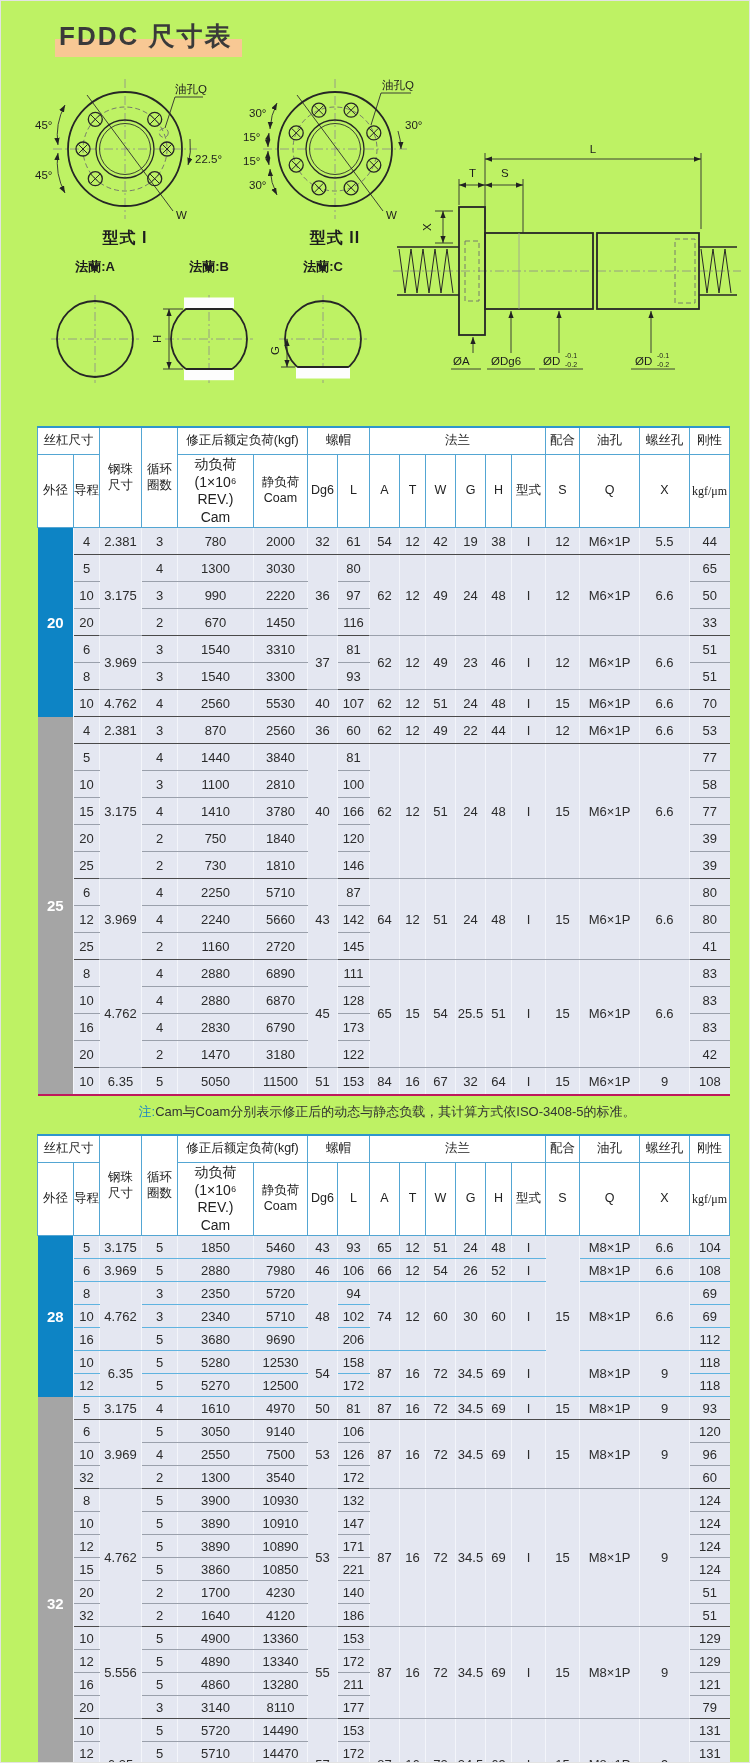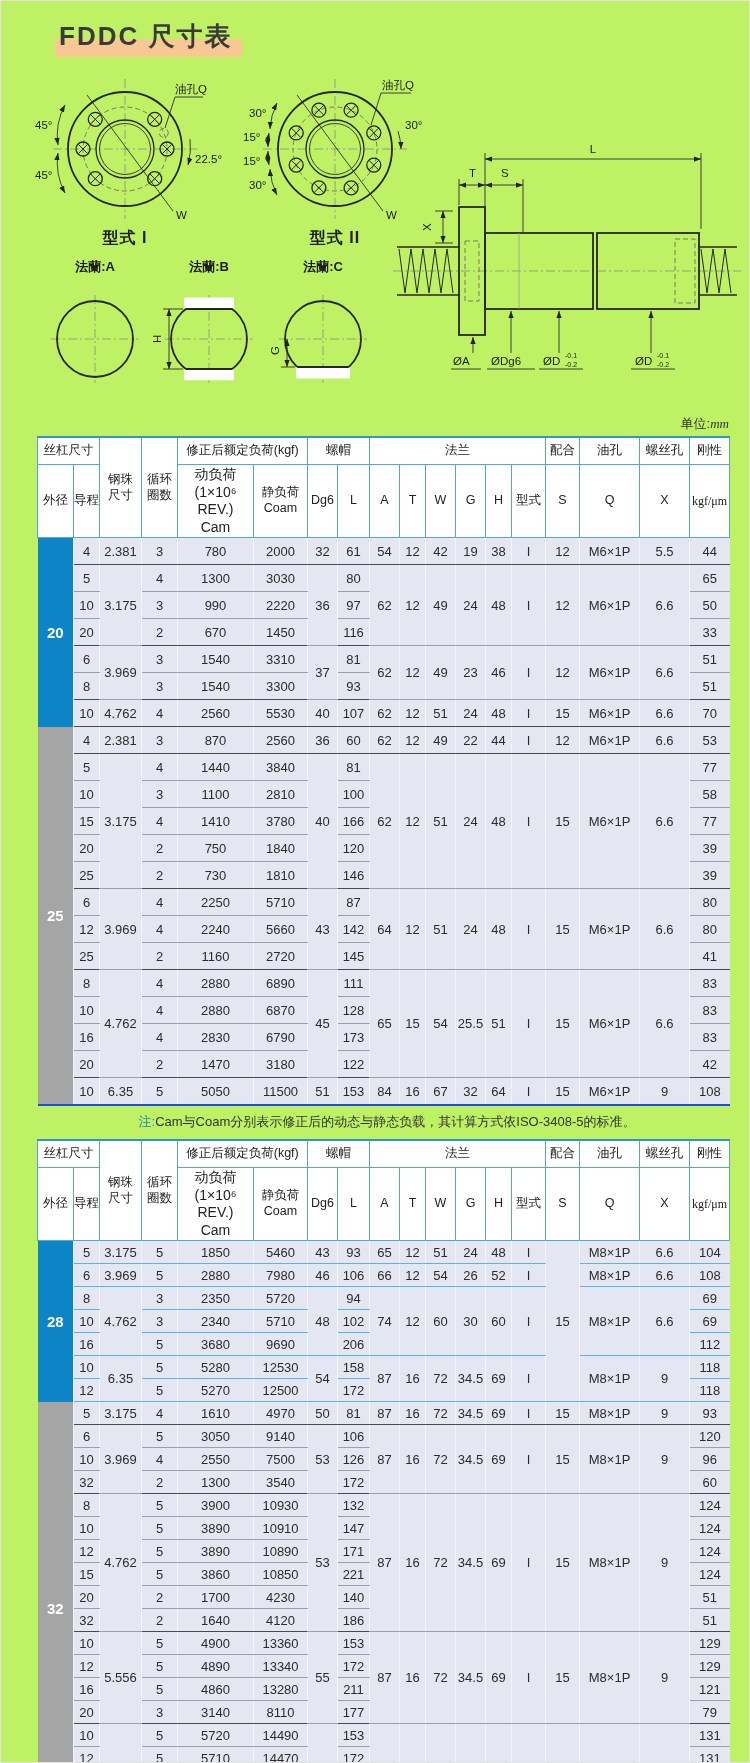--- a/index.html
+++ b/index.html
@@ -37,21 +37,21 @@
     border:1px solid #54a6d3;padding:1px 0;line-height:1.25;text-align:center;
   }
   .dim-table thead tr:first-child th{border-top:2px solid #2e96cc;height:24px;}
   .dim-table td{
     background:#e4e7f1;font-size:13px;text-align:center;
     border-right:1px solid #f3f5fa;border-bottom:1px solid #9aa0ab;
     padding:0 1px;height:26px;color:#2b2b2b;
   }
   .t2 td{height:22px;}
   .dim-table td:last-child{border-right:none;}
-  .dim-table{border-bottom:2px solid #1d4ed8;}
+  .dim-table{border-bottom:2px solid #be185d;margin-top:13px;}
   tr.gend td{border-bottom:1.7px solid #4a4a4a;}
   tr.accb td{border-bottom-color:#5fb3e0;}
   td.sec{font-size:15px;font-weight:bold;color:#fff;border-bottom:none !important;}
   td.sec.blue{background:#0d84c5;}
   td.sec.gray{background:#a5a5a5;}
   th.loadh{font-size:14px;}
   th.unit-it{font-family:"Liberation Serif",serif;font-size:12px;}
   .note{width:700px;font-size:13px;margin:7px 0 8px 0;color:#333;text-align:center;}
   .note .pre{color:#1e87c2;}
 </style>
@@ -209,21 +209,20 @@
       <line x1="290" y1="38" x2="290" y2="126" class="cl"></line>
       <circle cx="290" cy="82" r="38" class="ol"></circle>
       <rect x="263" y="110.5" width="54" height="11" fill="#fdfdfd" stroke="none"></rect>
       <line x1="264.3" y1="110" x2="315.7" y2="110" class="ol"></line>
       <line x1="248" y1="110" x2="262" y2="110" class="dim"></line>
       <line x1="254" y1="82" x2="254" y2="110" class="dim" marker-start="url(#arr)" marker-end="url(#arr)"></line>
       <text x="246" y="98" transform="rotate(-90 246 98)">G</text>
     </svg>
   </div>
 
-  <div class="unit-row"><span>单位:</span><i>mm</i></div>
 
   <table id="t1" class="dim-table t1">
     <colgroup>
       <col style="width:36px">
         <col style="width:26px">
         <col style="width:42px">
         <col style="width:36px">
       <col style="width:76px">
         <col style="width:54px">
         <col style="width:30px">

